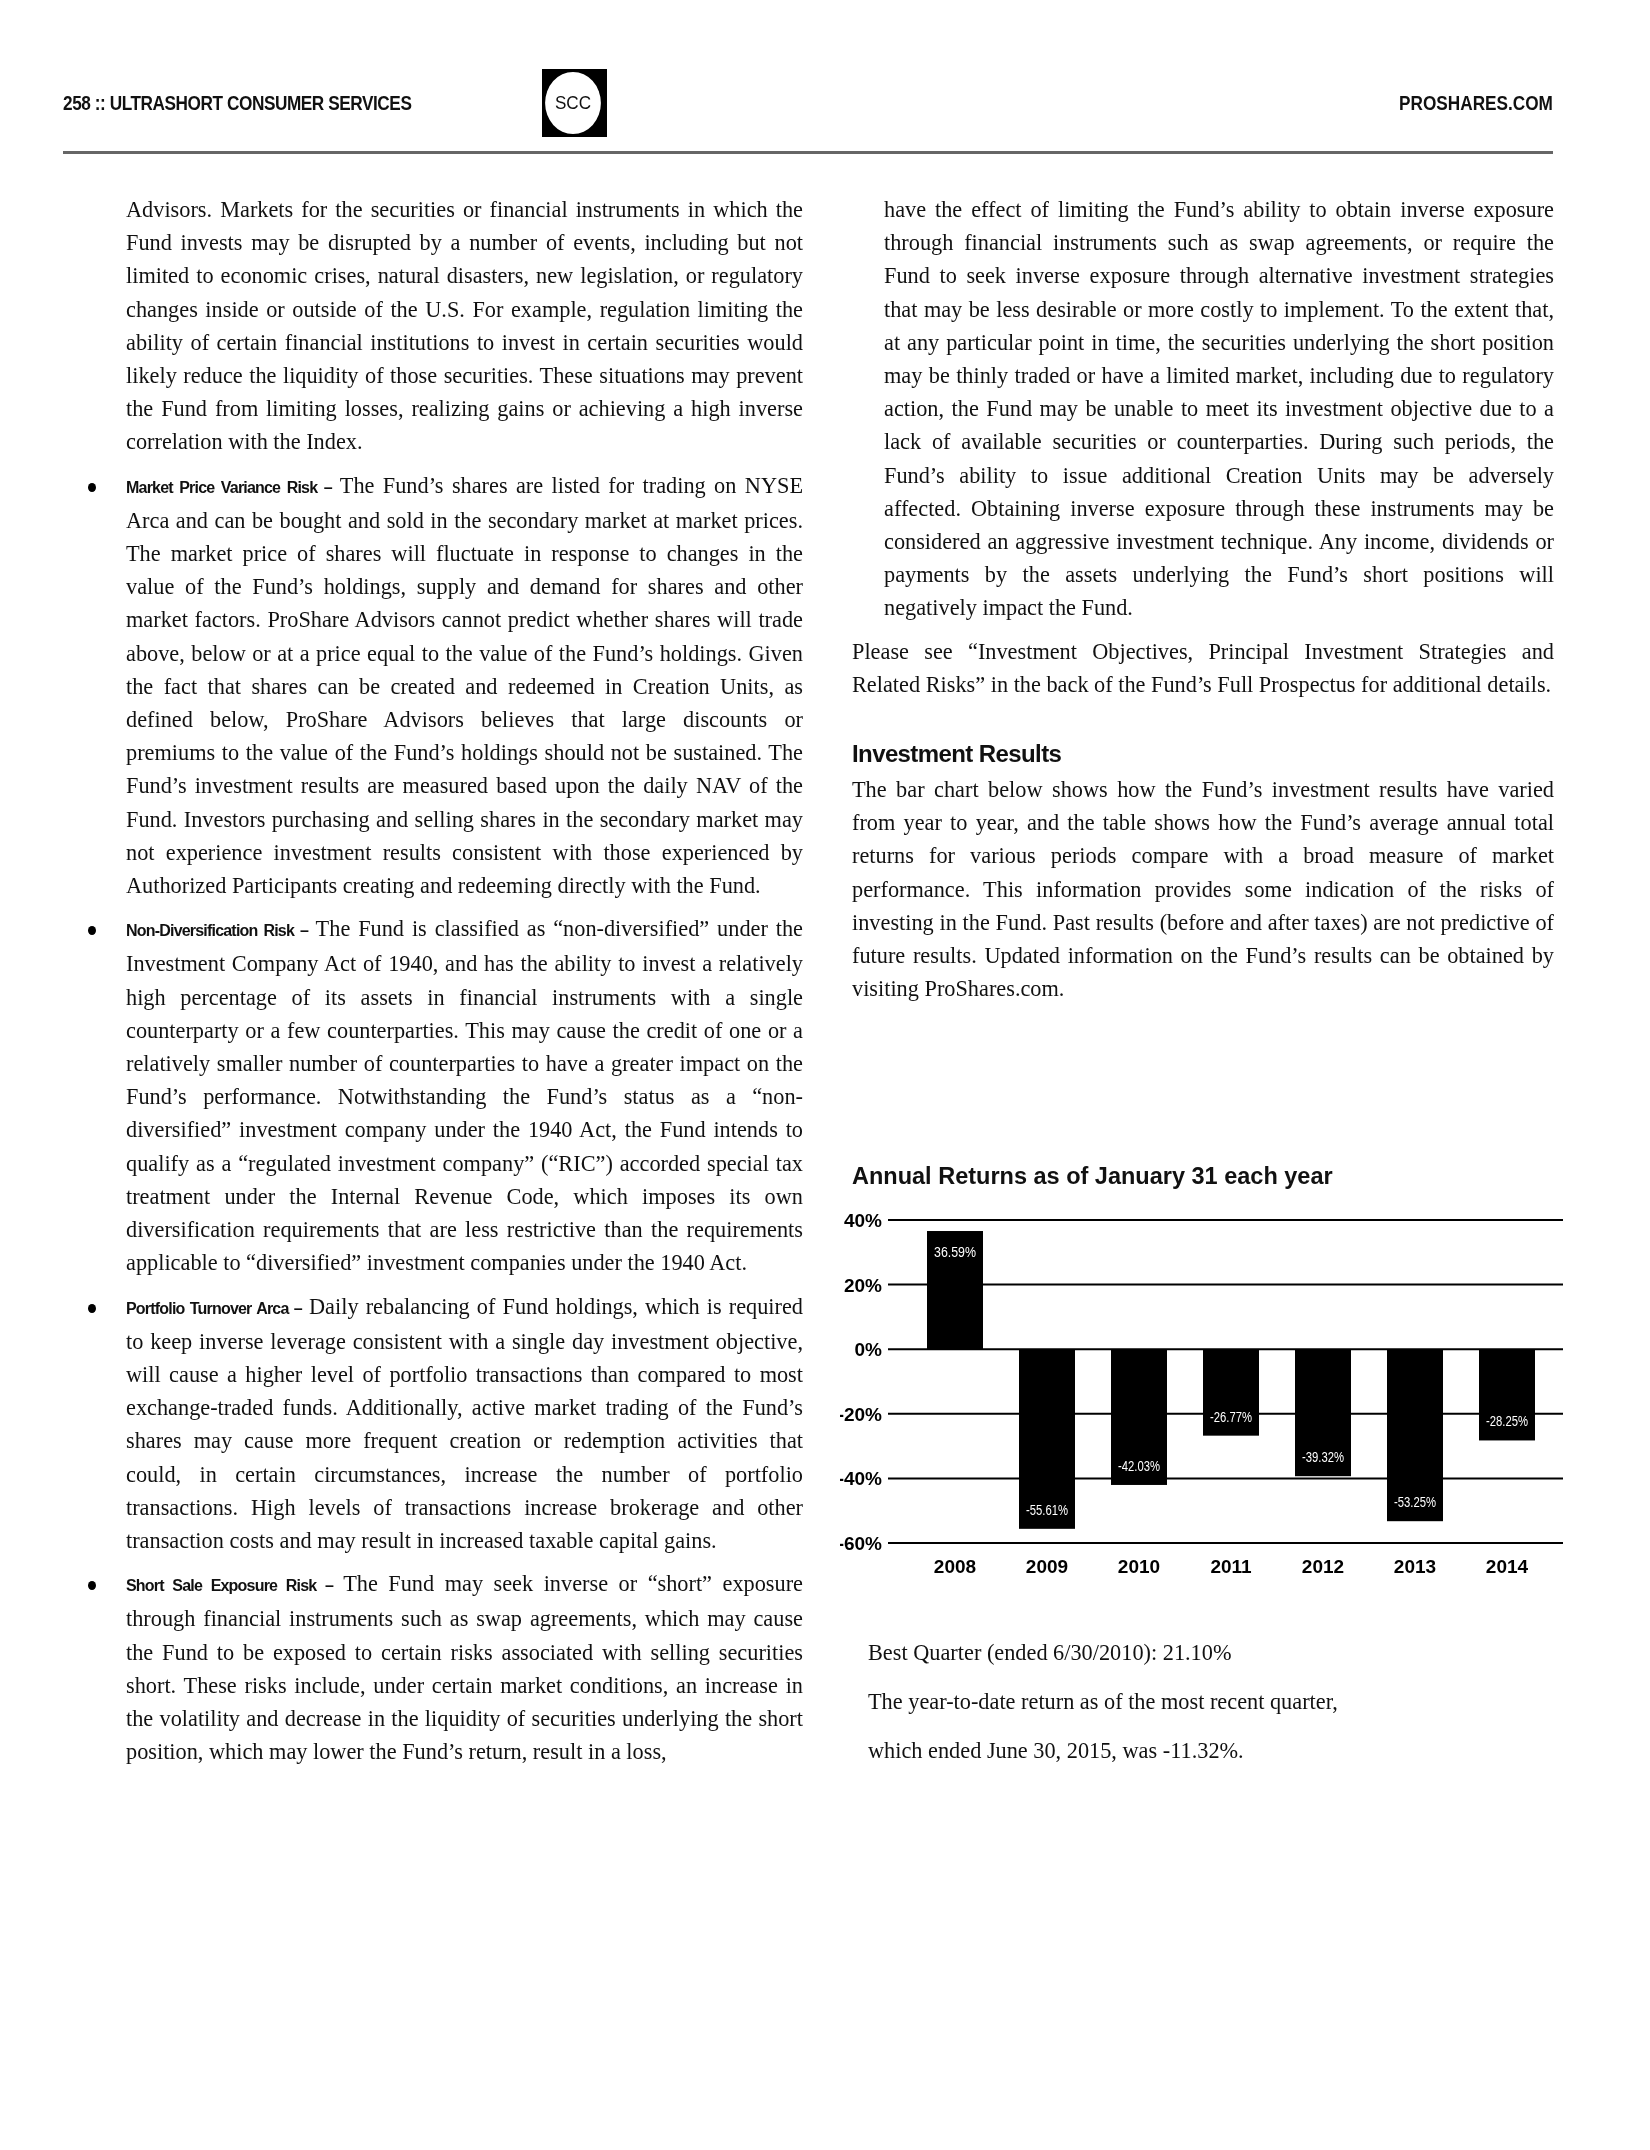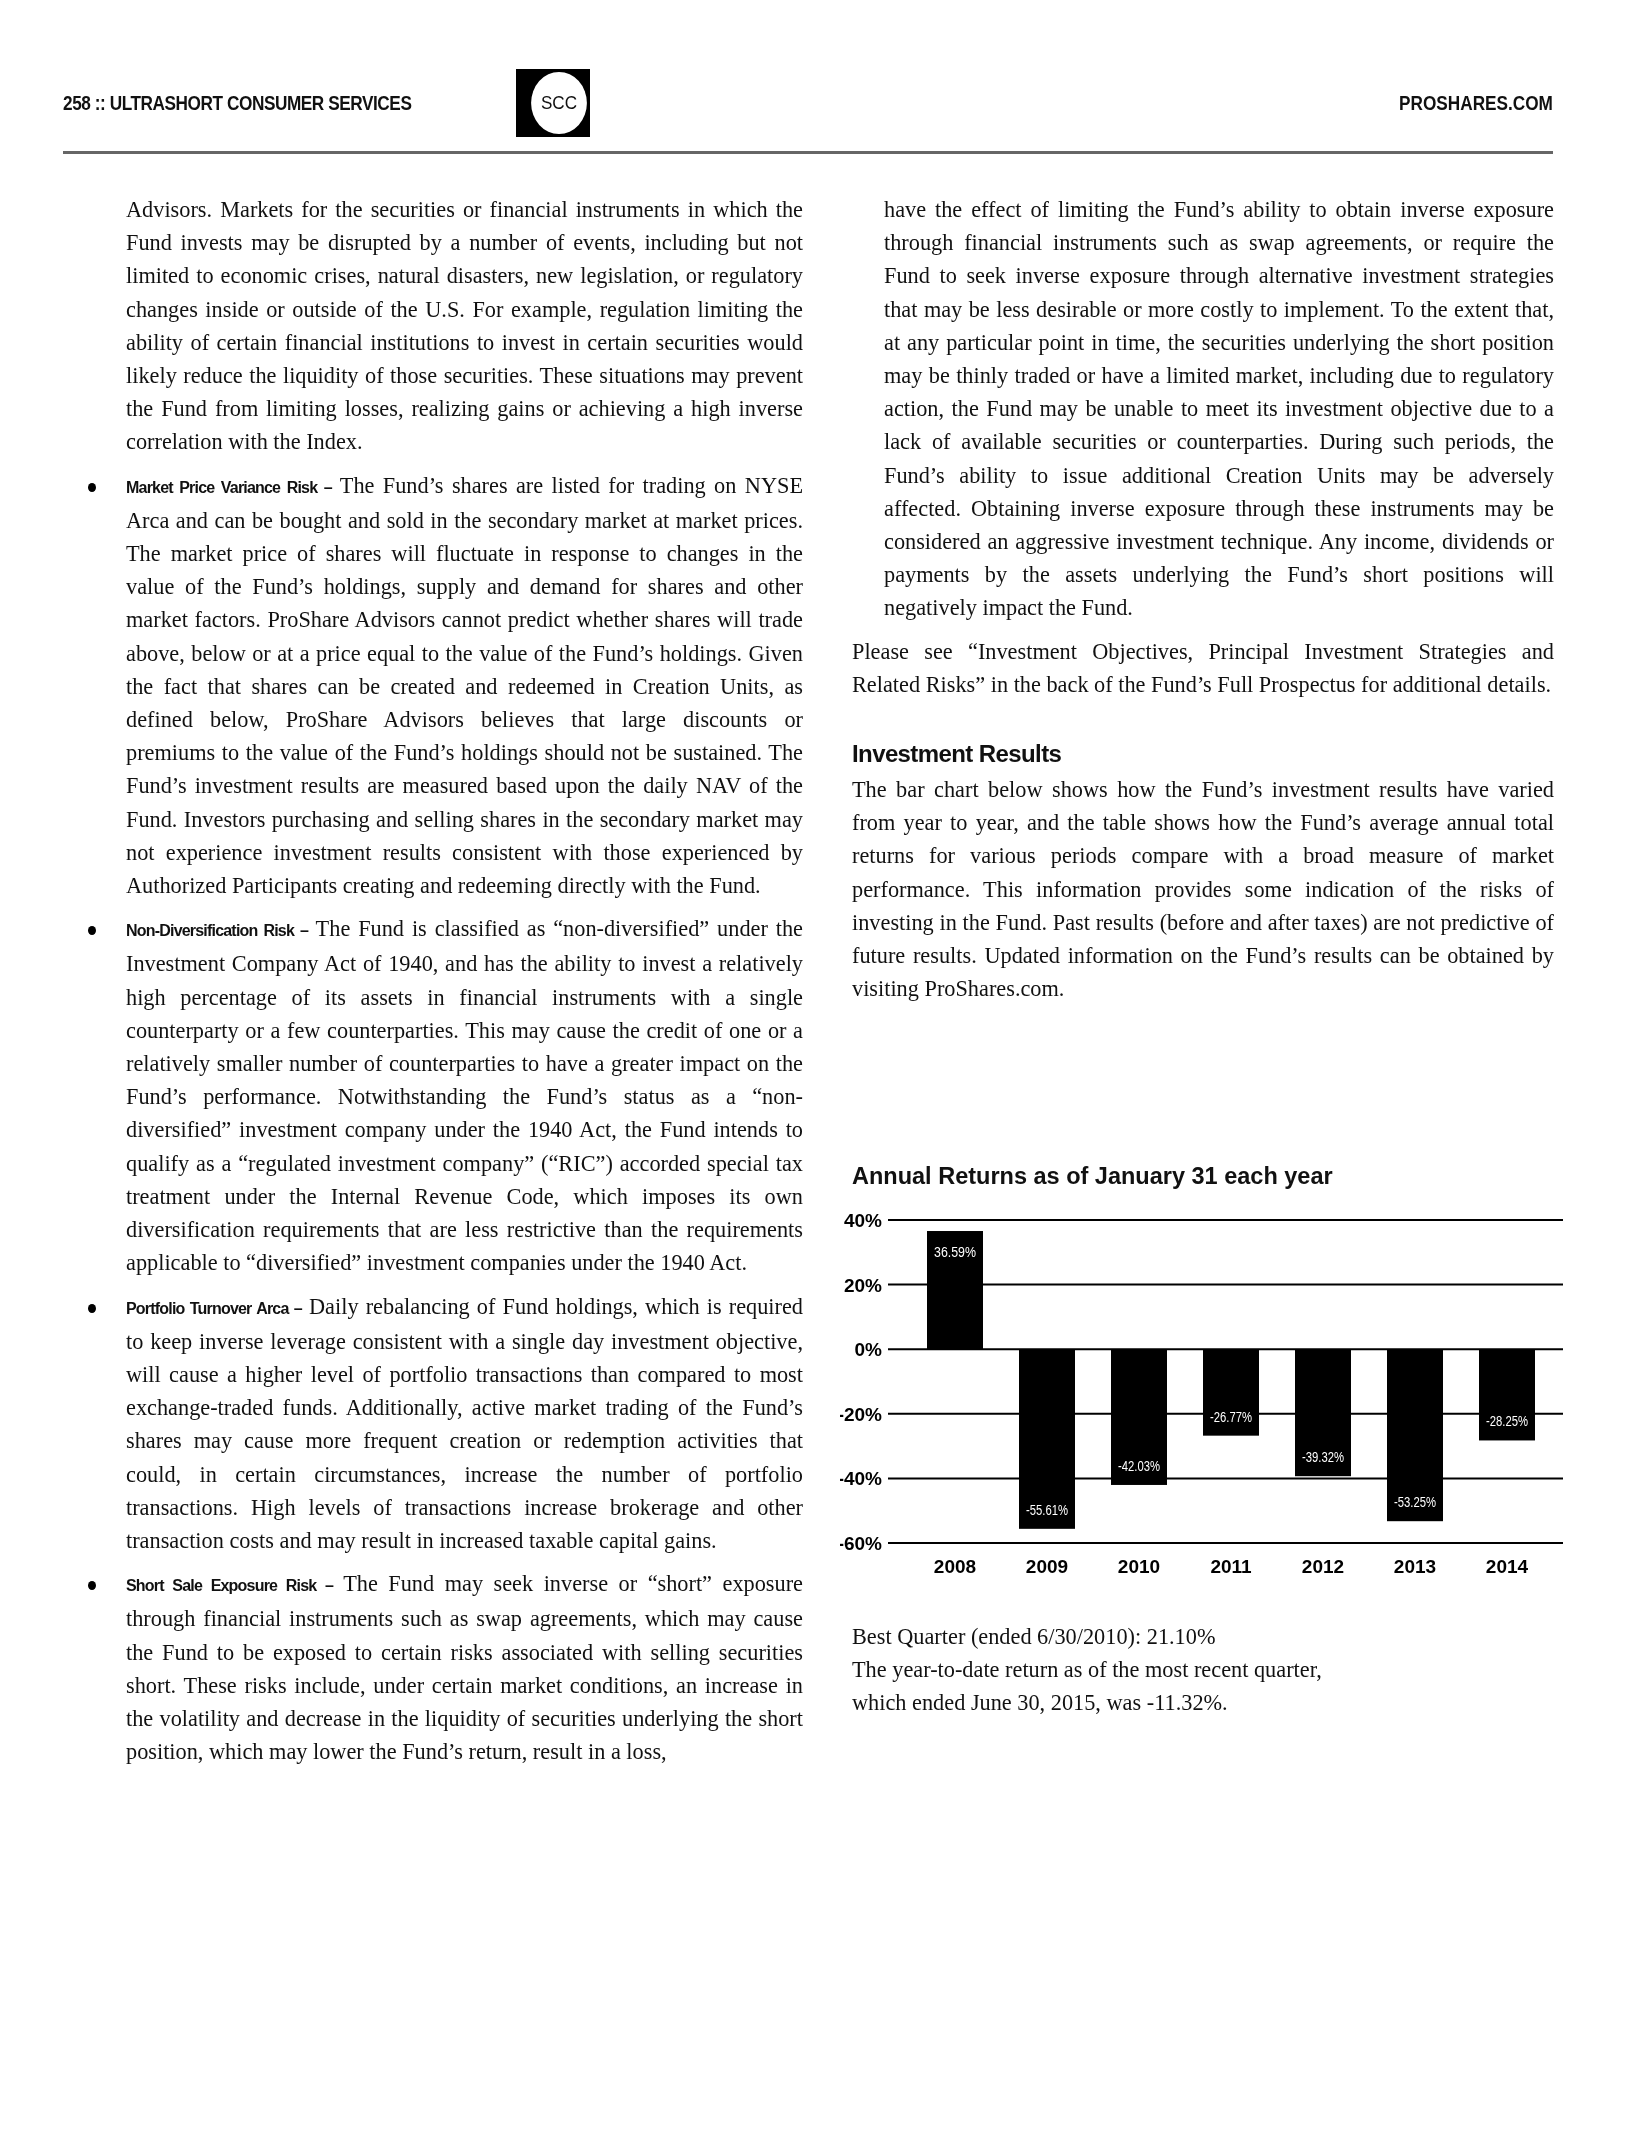--- a/index.html
+++ b/index.html
@@ -1,41 +1,41 @@
 <!DOCTYPE html>
 <html><head>
 <meta charset="utf-8">
 <style>
   html, body { margin: 0; padding: 0; background: #ffffff; }
   body { width: 1650px; height: 2150px; position: relative; overflow: hidden; color: #111; }
 
   
   .hdr-left { position: absolute; left: 63px; top: 92px; font-family: "Liberation Sans", sans-serif; font-weight: bold; font-size: 20px; letter-spacing: -0.5px; transform: scaleX(0.86); transform-origin: left center; white-space: nowrap; }
-  .hdr-badge { position: absolute; left: 516px; top: 69px; width: 74px; height: 68px; background: #000; display: flex; align-items: center; justify-content: flex-end; }
+  .hdr-badge { position: absolute; left: 542px; top: 69px; width: 65px; height: 68px; background: #000; display: flex; align-items: center; justify-content: flex-start; }
   .hdr-badge .circle { width: 62px; height: 62px; border-radius: 50%; background: #fff; display: flex; align-items: center; justify-content: center; font-family: "Liberation Sans", sans-serif; font-size: 19px; transform: scaleX(0.9); }
   .hdr-right { position: absolute; right: 97px; top: 92px; font-family: "Liberation Sans", sans-serif; font-weight: bold; font-size: 20px; transform: scaleX(0.86); transform-origin: right center; white-space: nowrap; }
   .hdr-rule { position: absolute; left: 63px; top: 151px; width: 1490px; height: 3px; background: #666; }
 
   
   .col { position: absolute; font-family: "Liberation Serif", "DejaVu Serif", serif; font-size: 22.3px; line-height: 33.2px; text-align: justify; }
   .col-left { left: 126px; top: 193px; width: 677px; }
   .col-right { left: 852px; top: 193px; width: 702px; }
   .col p { margin: 0; }
   .bullet-item { position: relative; padding-left: 0; margin-top: 10px; }
   .bullet-dot { position: absolute; left: -38px; top: 14px; width: 8px; height: 9px; border-radius: 50%; background: #000; }
   .risk-title { font-family: "Liberation Sans", sans-serif; font-weight: bold; font-size: 16px; letter-spacing: -0.8px; }
   .indented { padding-left: 32px; }
   .gap { margin-top: 10px !important; }
   .section-h { font-family: "Liberation Sans", sans-serif; font-weight: bold; font-size: 24px; letter-spacing: -0.6px; margin: 36px 0 2px 0; line-height: 34px; }
 
   
   .chart-title { position: absolute; left: 852px; top: 1163px; font-family: "Liberation Sans", sans-serif; font-weight: bold; font-size: 23.5px; white-space: nowrap; }
   #chart { position: absolute; left: 840px; top: 1200px; }
   .quarter { position: absolute; left: 852px; top: 1620px; font-family: "Liberation Serif", "DejaVu Serif", serif; font-size: 22.3px; line-height: 33.2px; }
-  .quarter div { margin: 0; }
+  .quarter div { margin: 16px; }
 </style>
 </head>
 <body>
 
 <div class="hdr-left">258 :: ULTRASHORT CONSUMER SERVICES</div>
 <div class="hdr-badge">
   <div class="circle">SCC</div>
 </div>
 <div class="hdr-right">PROSHARES.COM</div>
 <div class="hdr-rule"></div>

